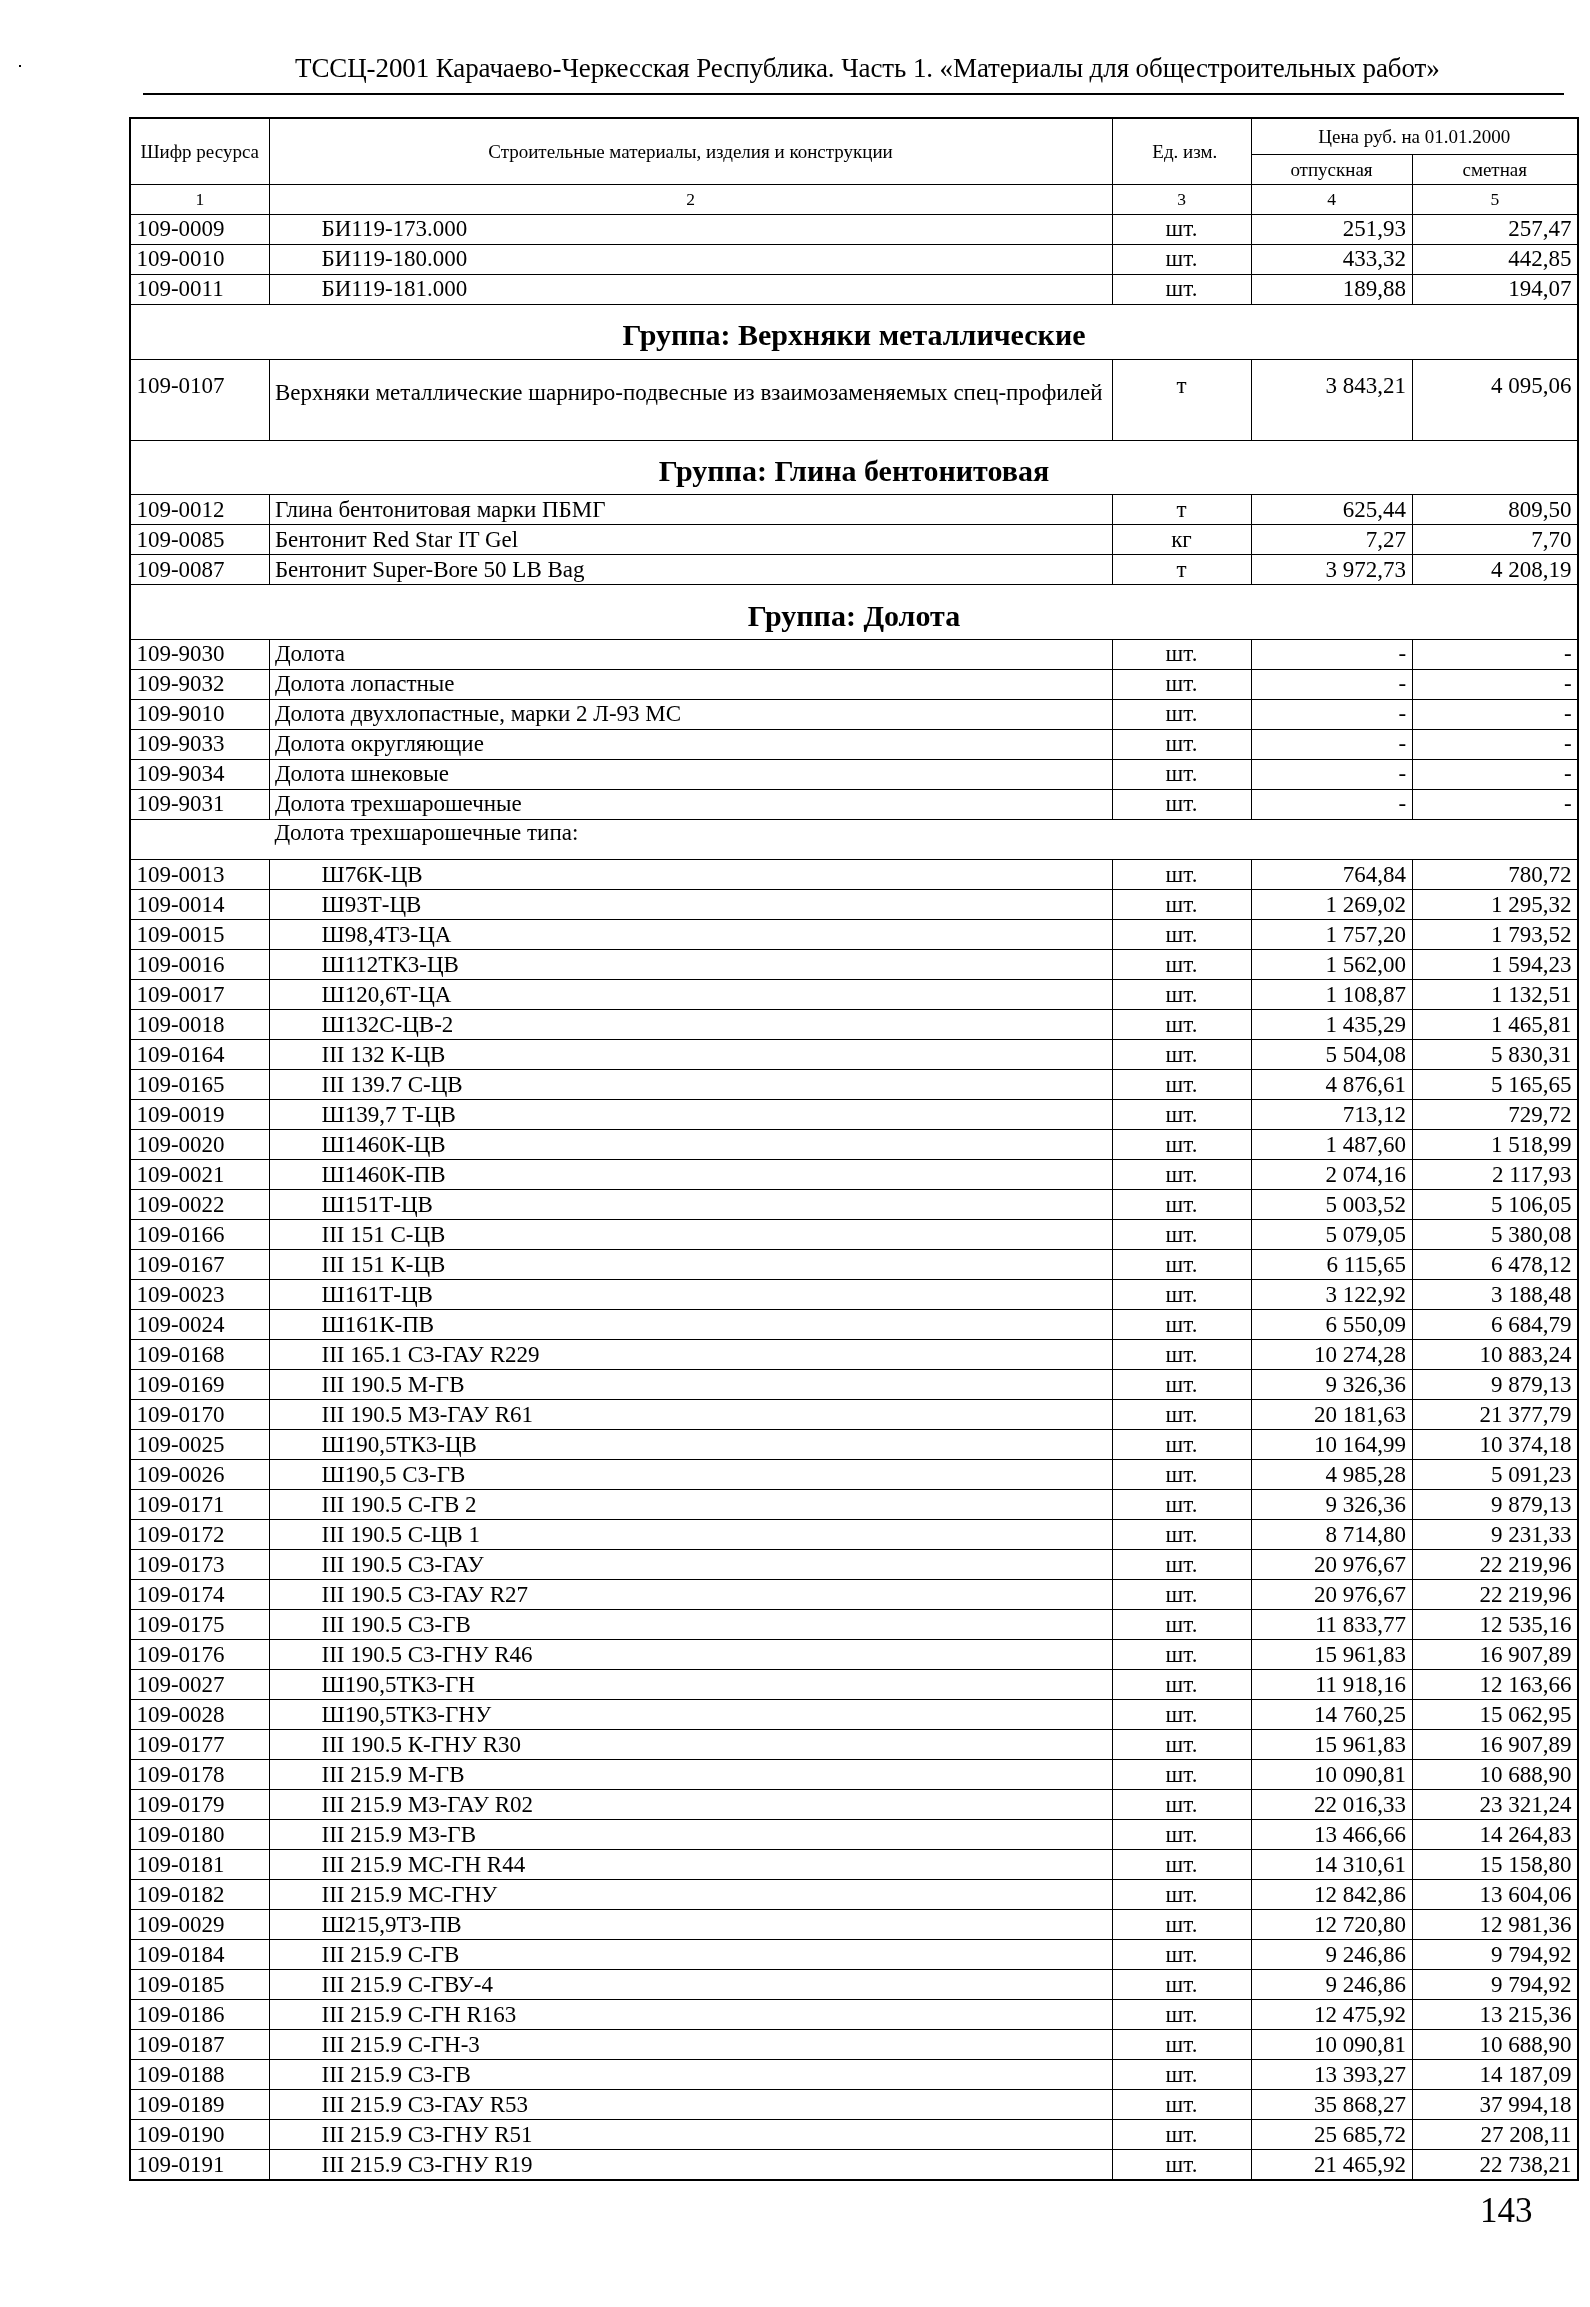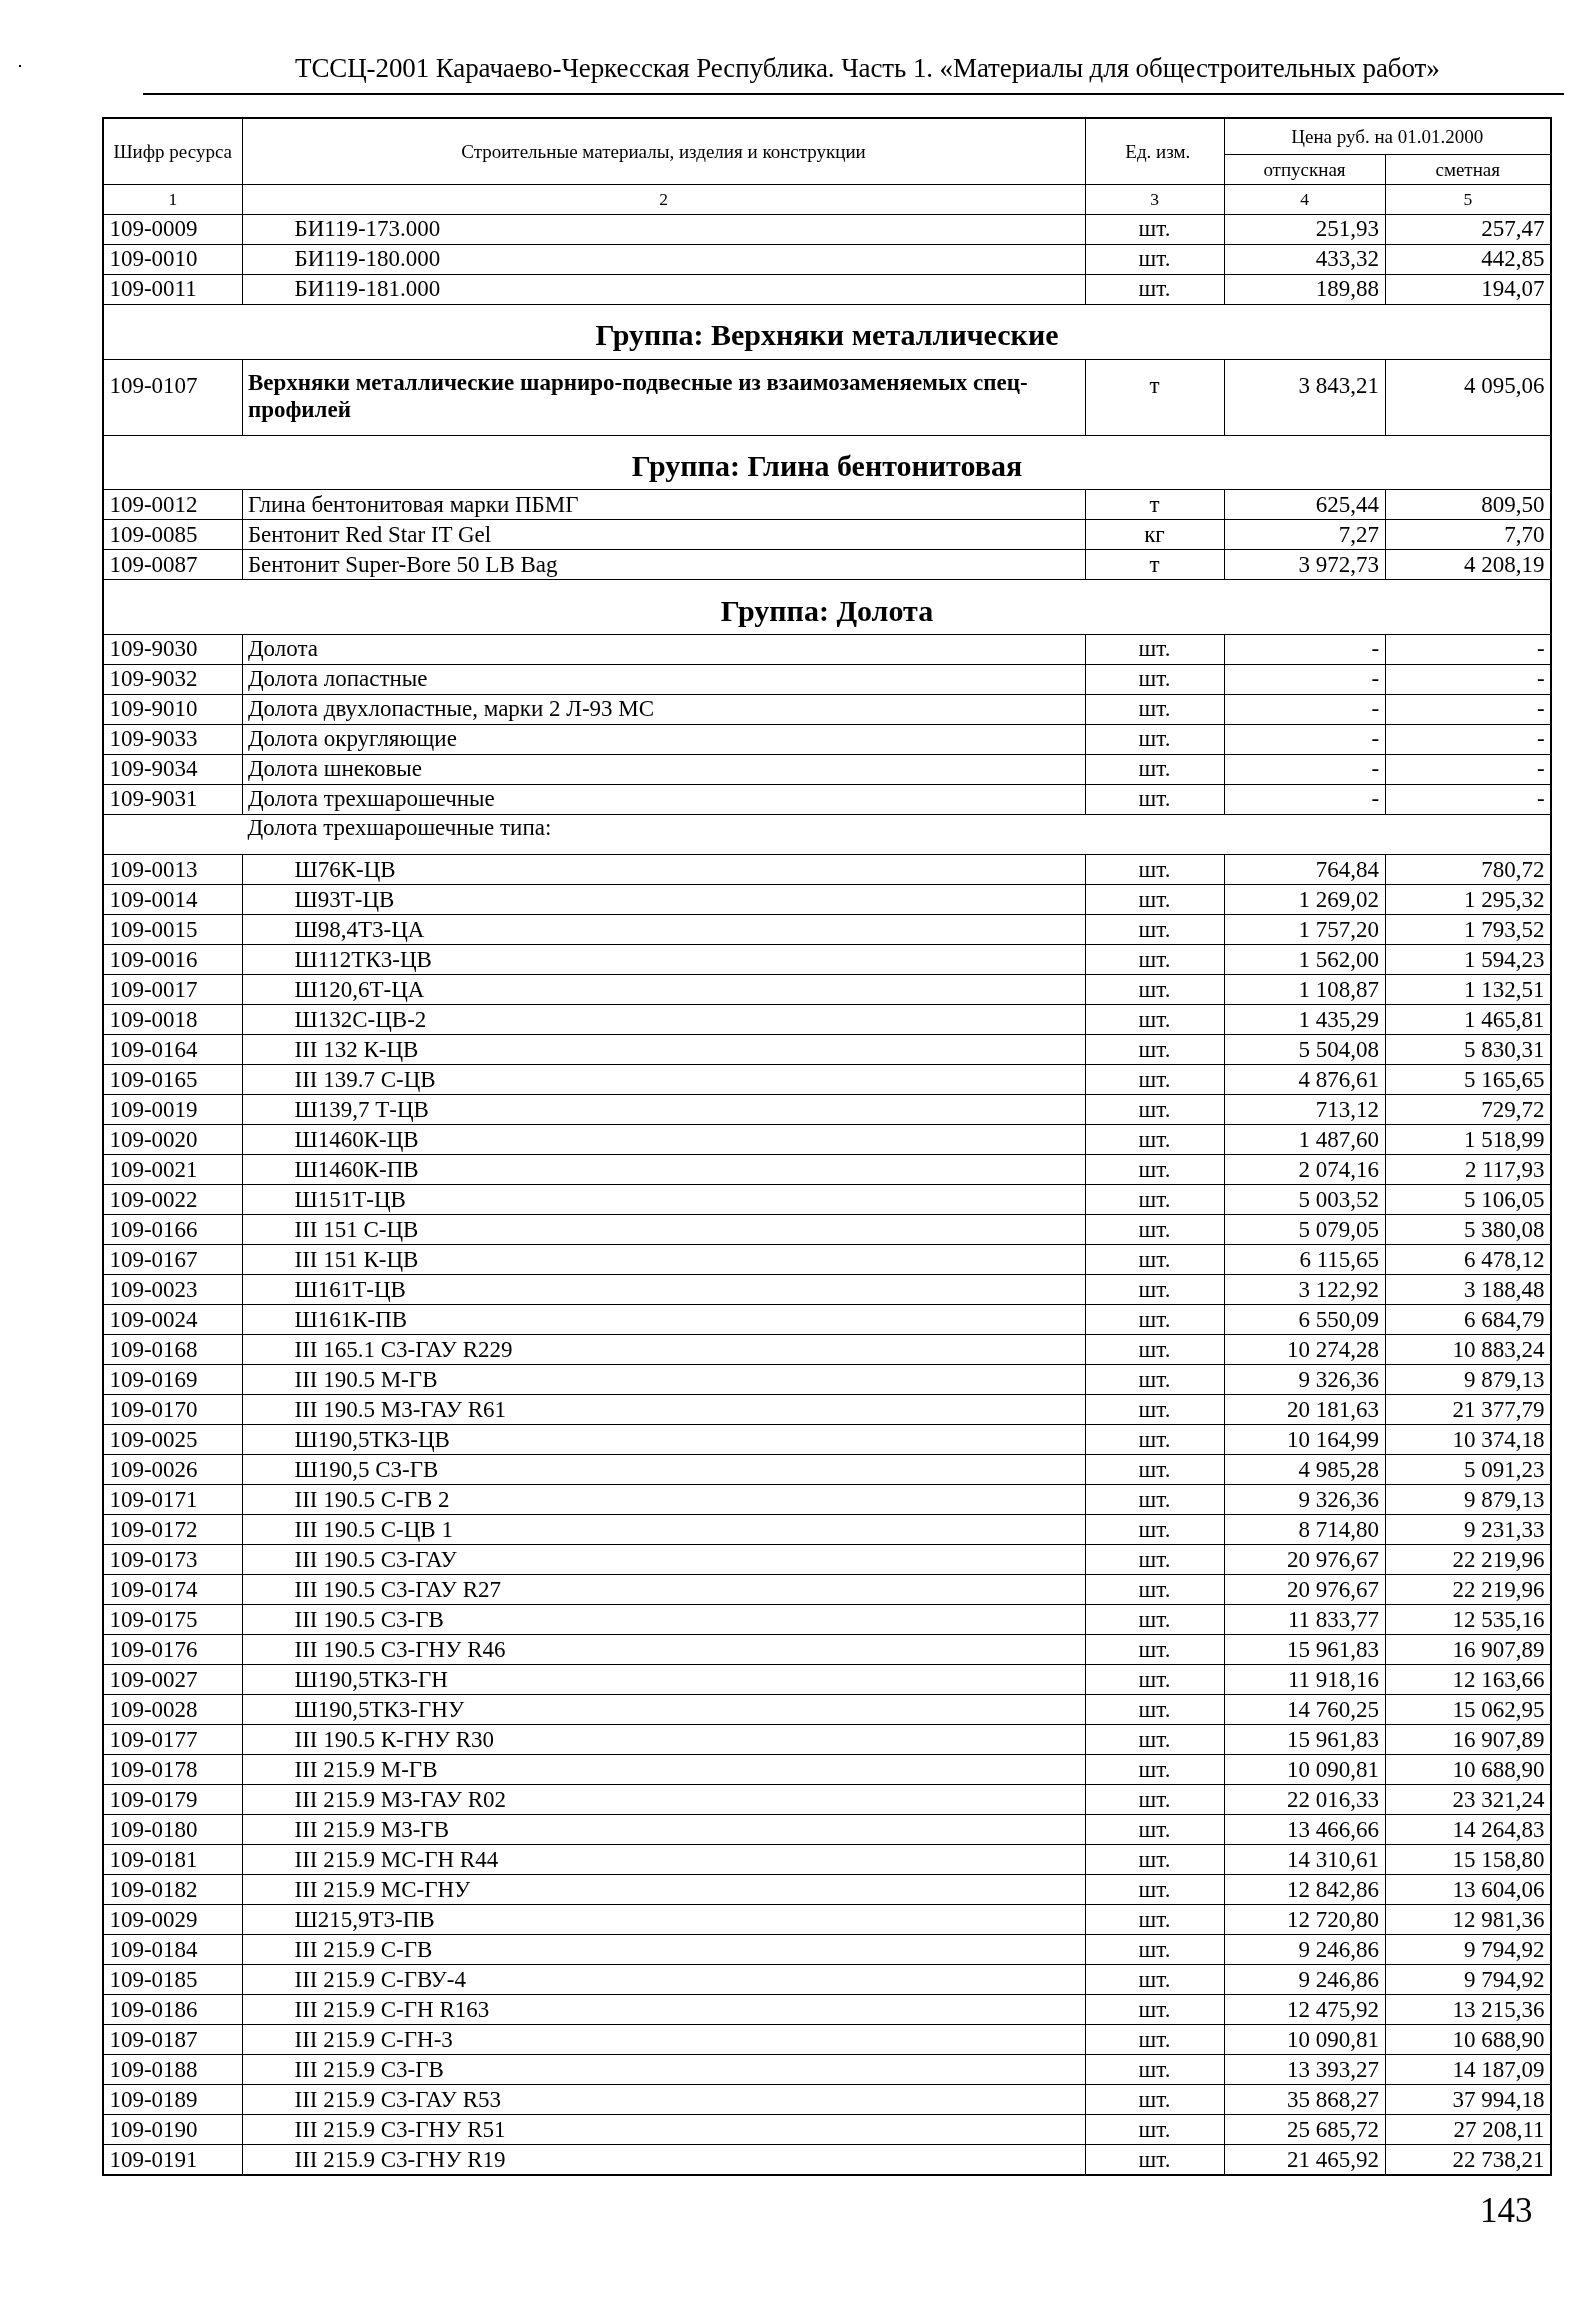--- a/index.html
+++ b/index.html
@@ -9,39 +9,39 @@
   }
   .stray-dot { position: absolute; left: 19px; top: 65px; width: 2px; height: 2px; background: #000; }
   .page-header {
     position: absolute; left: 143px; top: 48px; width: 1421px; height: 47px;
     border-bottom: 2.7px solid #000; box-sizing: border-box;
   }
   .page-header .title {
     position: absolute; left: 152px; top: 5.4px; font-size: 27px; white-space: nowrap; letter-spacing: -0.1px;
   }
   table.price-table {
-    position: absolute; left: 102px; top: 117px; width: 1450px;
+    position: absolute; left: 129px; top: 117px; width: 1450px;
     border-collapse: collapse; table-layout: fixed;
     border: 2.7px solid #000;
   }
   table.price-table td, table.price-table th {
     border: 1.3px solid #000; padding: 0 5.4px; font-weight: normal;
     font-size: 23px; line-height: 1.05; vertical-align: middle; overflow: hidden; white-space: nowrap;
   }
   table.price-table tr { height: 30px; }
   tr.hdr-top th { font-size: 19px; height: 35px; text-align: center; }
   tr.hdr-sub th { font-size: 19px; height: 27px; text-align: center; }
   tr.hdr-num td { font-size: 17.5px; text-align: center; height: 22px; }
   td.code { text-align: left; padding-left: 9.4px; margin-top: 8px; }
   td.name { text-align: left; }
   td.name.indent { padding-left: 52px; }
   td.unit { text-align: center; }
   td.num { text-align: right; padding-right: 6.7px; }
   tr.group-row td { text-align: center; font-weight: bold; font-size: 30px; height: 47px; padding-top: 6.7px; }
-  tr.wrap-row td.name { white-space: normal; line-height: 1.2; padding-top: 9px; font-weight: bold; }
+  tr.wrap-row td.name { white-space: normal; line-height: 1.2; padding-top: 19px; }
   tr.wrap-row td { vertical-align: top; padding-top: 14px; height: 61px; }
   tr.sub-row td { height: 38px; vertical-align: top; padding-top: 1.3px; }
   tr.sub-row td.sub-label { text-align: left; }
   .page-number { position: absolute; left: 1480px; top: 2191px; font-size: 35px; }
 </style>
 </head>
 <body>
 
 <div class="stray-dot"></div>
 

